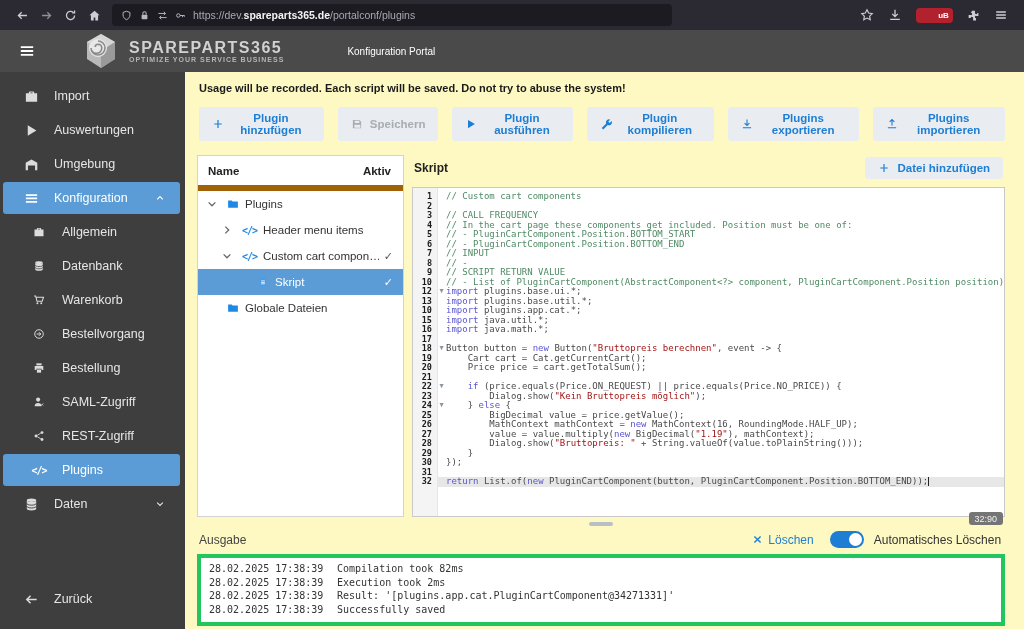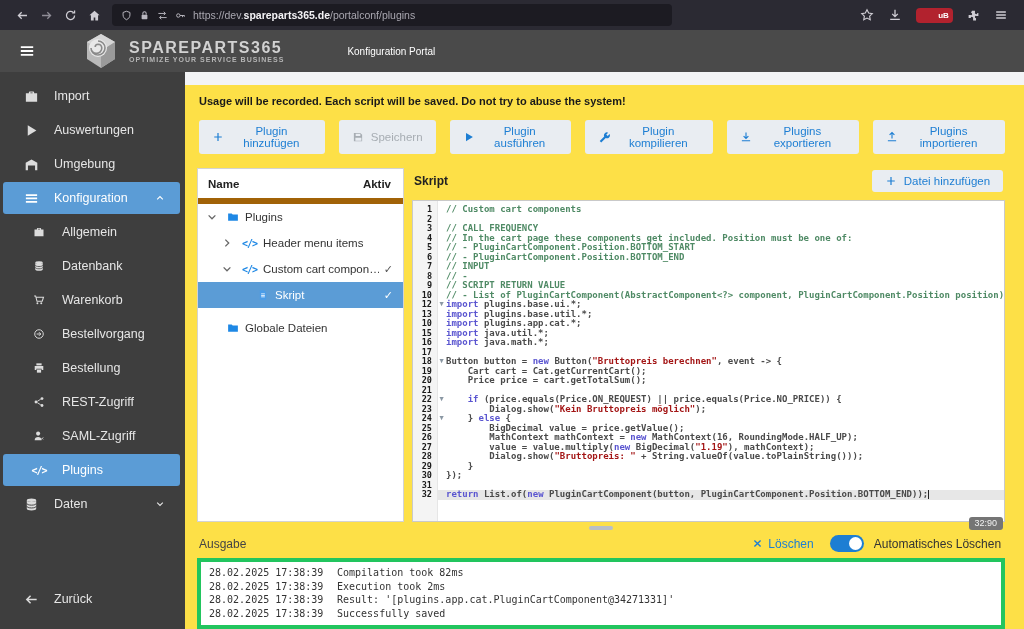--- a/index.html
+++ b/index.html
@@ -32,24 +32,24 @@
   .side-item .ic { font-size:15px; color:#dcdcdc; width:16px; display:flex; justify-content:center; }
   .side-item.sub { padding-left:28px; }
   .side-item.sub .ic { font-size:12px; }
   .side-item.selected { background:#5b9cd6; color:#fff; }
   .side-item.selected .ic { color:#fff; }
   .side-item .chev { position:absolute; right:12px; font-size:10px; color:#e8e8e8; }
   .side-back { margin-top:auto; margin-bottom:14px; }
   .code-glyph { font-family:"DejaVu Sans Mono",monospace; font-size:10px; font-weight:bold; letter-spacing:-1px; }
 
   
-  .main { flex:1; background:#fde047; padding:10px 20px 0 12px; display:flex; flex-direction:column; position:relative;margin-top:13px; }
+  .main { flex:1; background:#fef9c3; padding:10px 20px 0 12px; display:flex; flex-direction:column; position:relative; }
   .warning { font-size:11px; font-weight:bold; color:#1a1a1a; margin-left:2px; }
   .toolbar { display:flex; gap:14px; margin-top:13px; margin-left:2px; }
-  .tbtn { display:flex; align-items:center; gap:7px; background:#e9edf2; border:none; border-radius:3px; padding:5px 13px; font-size:11.5px; color:#1d7ed3; font-family:inherit; cursor:pointer; }
+  .tbtn { display:flex; align-items:center; gap:7px; background:#e9edf2; border:none; border-radius:3px; padding:5px 13px; font-size:11.5px; color:#1d7ed3; font-family:inherit; cursor:pointer;font-weight:bold; }
   .tbtn .ic { font-size:12px; }
   .tbtn.disabled { color:#a7adb3; }
 
   .content-row { display:flex; gap:8px; margin-top:14px; height:362px; }
   .tree-panel { width:207px; background:#fff; border:1px solid #d3d3d3; flex:0 0 auto; }
   .tree-head { display:flex; justify-content:space-between; font-size:11.5px; font-weight:bold; color:#222; padding:9px 12px 8px 10px; border-bottom:6px solid #a16207; }
   .tree-row { height:26px; display:flex; align-items:center; font-size:11.5px; color:#333; cursor:pointer; padding-right:10px; }
   .tree-row .exp { width:13px; text-align:center; color:#666; font-size:9px; flex:0 0 auto; }
   .tree-row .ic { margin:0 6px 0 2px; font-size:12px; flex:0 0 auto; display:flex; }
   .tree-row .lbl { flex:1; white-space:nowrap; overflow:hidden; }
@@ -59,21 +59,21 @@
   .folder-ic { color:#1e88e5; } .file-ic { color:#cfe4f7; } .codeblue { color:#1e88e5; }
 
   .editor-panel { flex:1; display:flex; flex-direction:column; position:relative; }
   .editor-head { display:flex; justify-content:space-between; align-items:center; margin:2px 2px 8px 2px; }
   .editor-title { font-size:12px; font-weight:bold; color:#222; }
   .code-area { flex:1; background:#fff; border:1px solid #c9c9c9; position:relative; overflow:hidden; font-family:"DejaVu Sans Mono",monospace; font-size:9px; line-height:9.5px; padding-top:4px; }
   .code-area::before { content:""; position:absolute; left:0; top:0; bottom:0; width:24px; background:#f4f4f4; border-right:1px solid #e6e6e6; }
   .cl { display:flex; white-space:pre; position:relative; height:9.5px; align-items:center; }
   .cl .ln { width:24px; flex:0 0 auto; text-align:right; padding-right:5px; color:#1a1a1a; font-weight:bold; font-size:8.5px; position:relative; z-index:1; }
   .cl .fold { width:9px; flex:0 0 auto; color:#8a97a3; font-size:7px; text-align:center; }
-  .cl .src { flex:1;font-weight:bold; }
+  .cl .src { flex:1; }
   .cl.active .src-bg { position:absolute; left:24px; right:0; top:0; bottom:0; background:#e7e7e7; }
   .cl .fold, .cl .src { position:relative; z-index:1; }
   .tok-cm { color:#4f8a65; } .tok-kw { color:#5a55d0; } .tok-str { color:#a31515; } .tok-pl { color:#4a4a4a; }
   .cursor { display:inline-block; width:1px; height:9px; background:#222; vertical-align:middle; }
   .pos-badge { position:absolute; right:2px; bottom:-8px; background:#757575; color:#f2f2f2; font-size:9px; padding:1.5px 6px; border-radius:3px; z-index:5; }
 
   .divider { height:14px; display:flex; align-items:center; justify-content:center; }
   .divider .pill { width:24px; height:4px; border-radius:2px; background:#b9bfc6; cursor:row-resize; }
 
   .output-head { display:flex; align-items:center; font-size:12px; color:#333; padding:0 4px 6px 2px; }
@@ -268,37 +268,37 @@
               <path d="M4.5 1.8h7v2.7h-7z"></path>
               <path d="M2.3 5.3h11.4v5.2h-2.2V9H4.5v1.5H2.3z"></path>
               <path d="M5.2 10h5.6v4.2H5.2z"></path>
             </svg>
           </span>
           <span>Bestellung</span>
         </div>
         <div class="side-item sub">
           <span class="ic">
             <svg viewBox="0 0 16 16" fill="currentColor">
+              <circle cx="6.8" cy="4.8" r="2.7"></circle>
+              <path d="M2.2 13.6c0-2.6 2-4.2 4.6-4.2s4.6 1.6 4.6 4.2z"></path>
+              <path fill="none" stroke="currentColor" stroke-width="1.2" d="M10.6 12.9l3-3M12.4 11.4l1.1 1.1"></path>
+            </svg>
+          </span>
+          <span>SAML-Zugriff</span>
+        </div>
+        <div class="side-item sub">
+          <span class="ic">
+            <svg viewBox="0 0 16 16" fill="currentColor">
               <circle cx="12" cy="3.4" r="1.9"></circle>
               <circle cx="4" cy="8" r="1.9"></circle>
               <circle cx="12" cy="12.6" r="1.9"></circle>
               <path fill="none" stroke="currentColor" stroke-width="1.2" d="M5.7 7.1l4.6-2.8M5.7 8.9l4.6 2.8"></path>
             </svg>
           </span>
           <span>REST-Zugriff</span>
-        </div>
-        <div class="side-item sub">
-          <span class="ic">
-            <svg viewBox="0 0 16 16" fill="currentColor">
-              <circle cx="6.8" cy="4.8" r="2.7"></circle>
-              <path d="M2.2 13.6c0-2.6 2-4.2 4.6-4.2s4.6 1.6 4.6 4.2z"></path>
-              <path fill="none" stroke="currentColor" stroke-width="1.2" d="M10.6 12.9l3-3M12.4 11.4l1.1 1.1"></path>
-            </svg>
-          </span>
-          <span>SAML-Zugriff</span>
         </div>
         <div class="side-item sub selected">
           <span class="ic">
             <span class="code-glyph">&lt;/&gt;</span>
           </span>
           <span>Plugins</span>
         </div>
         <div class="side-item">
           <span class="ic">
             <svg viewBox="0 0 16 16" fill="currentColor">
@@ -428,21 +428,21 @@
               <span class="exp ic"></span>
               <span class="ic file-ic">
                 <svg viewBox="0 0 16 16" fill="currentColor">
                   <path d="M3.8 1.5h5.4l2.9 2.9v10H3.8z" fill="#4a9ce8"></path>
                   <path d="M5.5 6h5v1h-5zM5.5 8h5v1h-5zM5.5 10h5v1h-5z" fill="#fff"></path>
                 </svg>
               </span>
               <span class="lbl">Skript</span>
               <span class="chk">✓</span>
             </div>
-            <div class="tree-row" style="padding-left: 6px; align-items: flex-end;">
+            <div class="tree-row" style="padding-left: 6px;">
               <span class="exp ic"></span>
               <span class="ic folder-ic">
                 <svg viewBox="0 0 16 16" fill="currentColor">
                   <path d="M1.5 3.2h4.7l1.4 1.6h6.9V13h-13z" fill="#1e88e5"></path>
                 </svg>
               </span>
               <span class="lbl">Globale Dateien</span>
               <span class="chk"></span>
             </div>
           </div>

